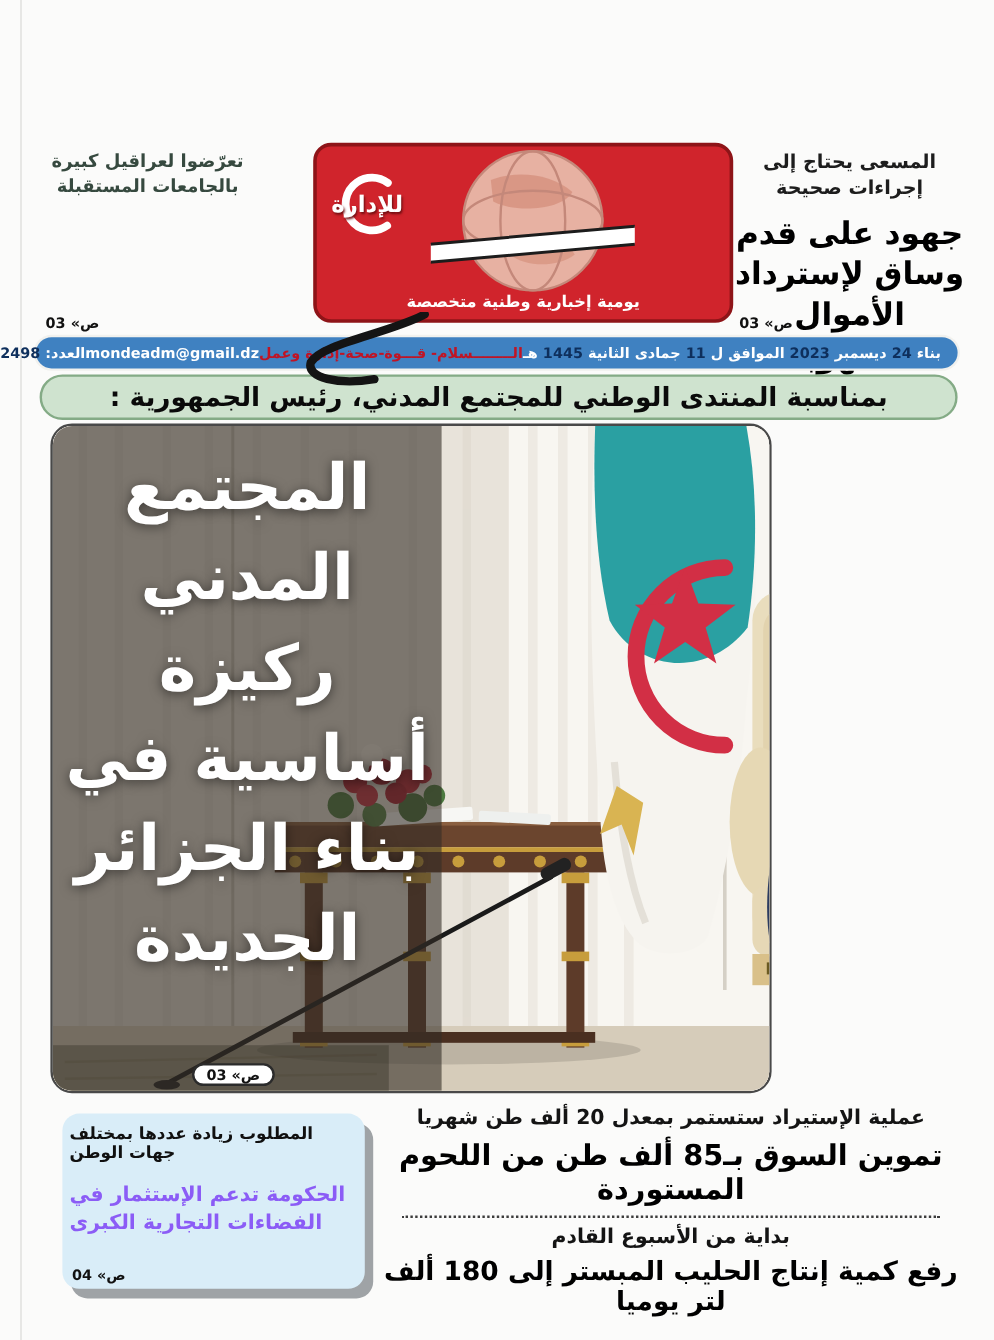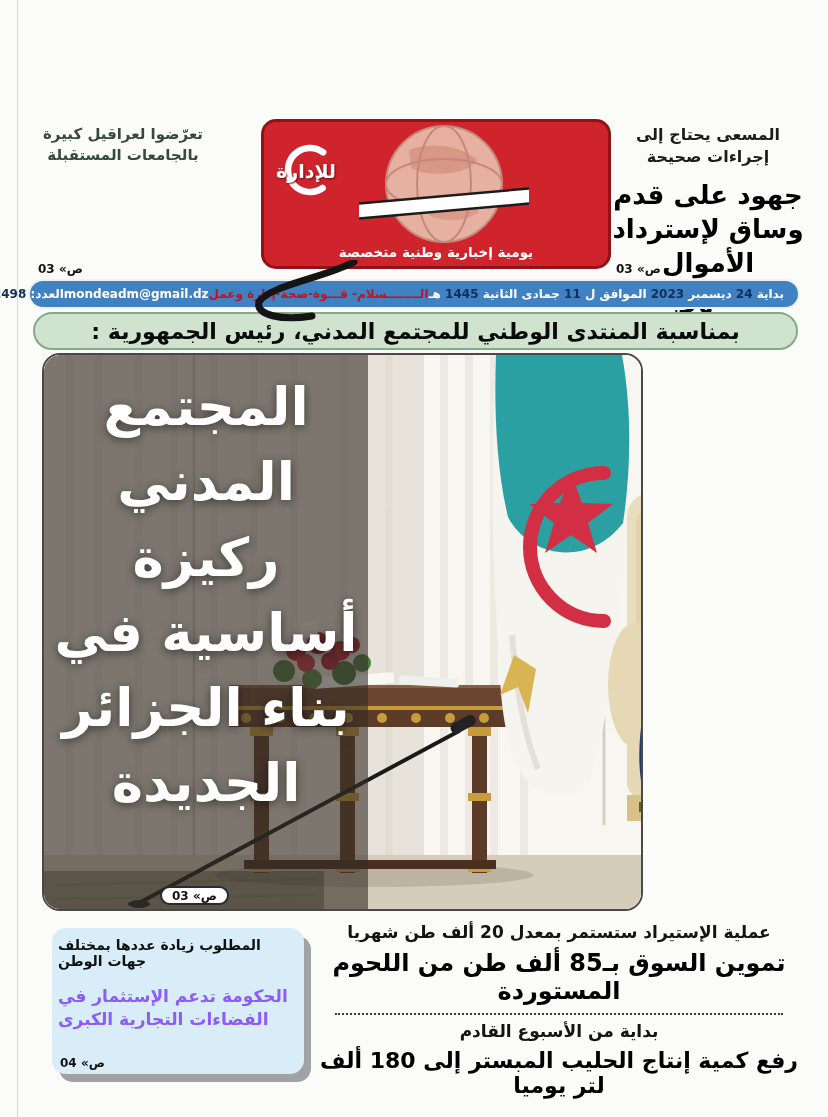--- a/index.html
+++ b/index.html
@@ -115,21 +115,21 @@
     <div class="kicker">المسعى يحتاج إلى إجراءات صحيحة</div>
     <div class="headline">جهود على قدم وساق لإسترداد الأموال المنهوبة</div>
     <div class="pageref">ص» 03</div>
   </div>
 
   <svg class="cal-stroke" width="140" height="66" viewBox="0 0 140 66">
     <path d="M124,2 C94,18 38,26 29,42 C25,55 52,61 82,56" fill="none" stroke="#141414" stroke-width="7" stroke-linecap="round"></path>
   </svg>
 
   <div class="date-bar">
-    <div><span>بداية </span><span class="seg-num">24</span><span> ديسمبر </span><span class="seg-num">2023</span><span> الموافق  ل </span><span class="seg-num">11</span><span> جمادى الثانية </span><span class="seg-num">1445</span><span> هـ</span></div>
+    <div><span>بناء </span><span class="seg-num">24</span><span> ديسمبر </span><span class="seg-num">2023</span><span> الموافق  ل </span><span class="seg-num">11</span><span> جمادى الثانية </span><span class="seg-num">1445</span><span> هـ</span></div>
     <div class="slogan">الــــــــسلام- قـــوة-صحة-إدارة وعمل</div>
     <div class="email">mondeadm@gmail.dz</div>
     <div><span>العدد: </span><span class="seg-num">2498</span></div>
   </div>
 
   <div class="banner">
     <span>بمناسبة المنتدى الوطني للمجتمع المدني، رئيس الجمهورية :</span>
   </div>
 
   <div class="photo">

